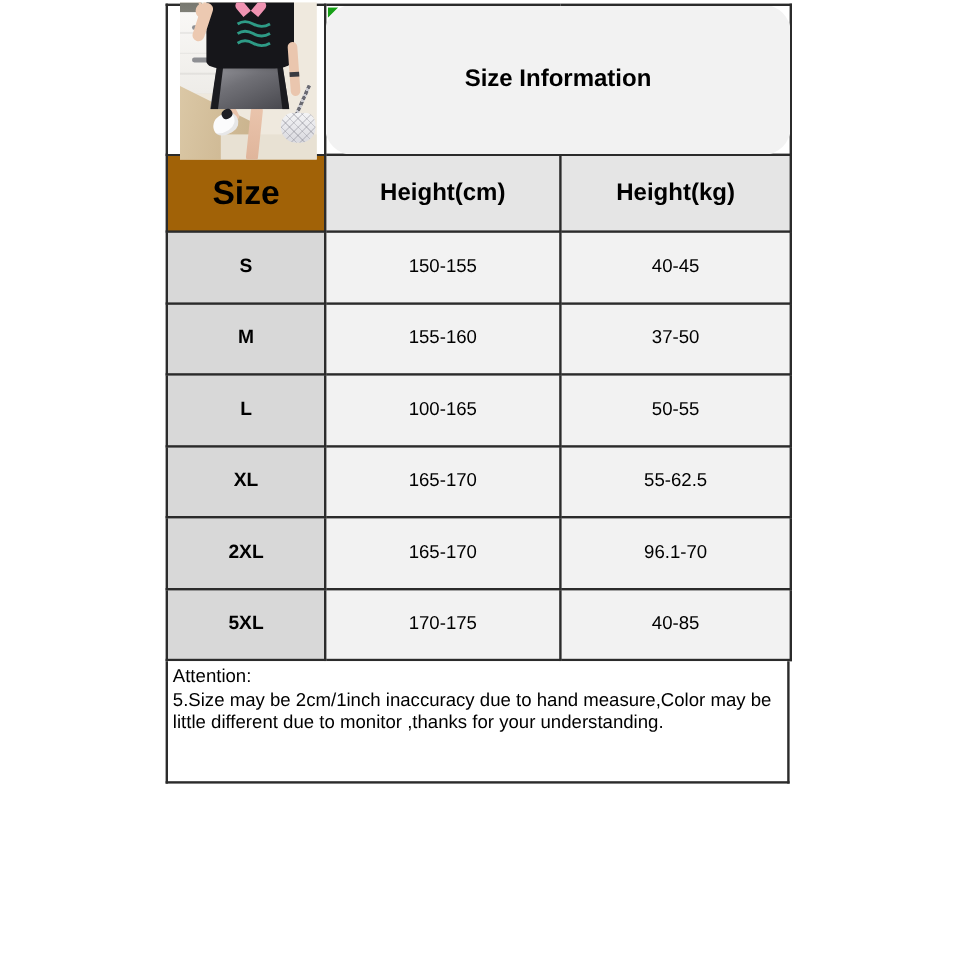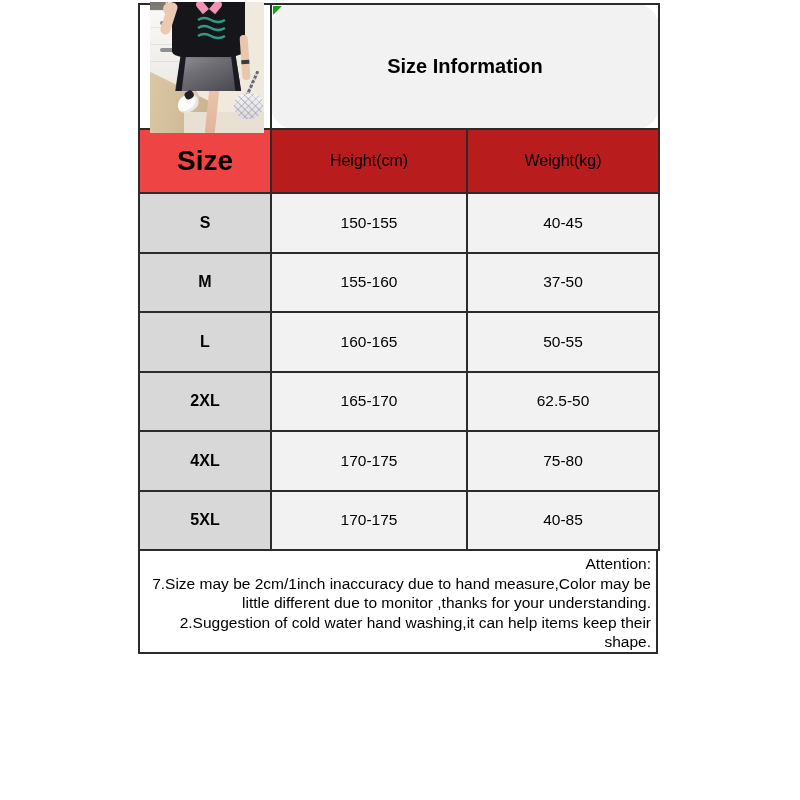--- a/index.html
+++ b/index.html
@@ -14,27 +14,27 @@
     border:2px solid #2b2b2b;text-align:center;vertical-align:middle;padding:0;
   }
   col.c-size{width:132px;} col.c-height{width:196px;} col.c-weight{width:192px;}
   tr.photo-row{height:125px;}
   tr.header-row{height:64px;}
   tr.data-row{height:59.5px;}
   .photo-cell{background:#ffffff;position:relative;}
   .title-cell{background:#f2f2f2;font-weight:bold;font-size:20px;position:relative;border-radius:23px;}
   .corner-marker{position:absolute;left:1px;top:1px;width:9px;height:9px;
     background:#18a018;clip-path:polygon(0 0,100% 0,0 100%);}
-  th.size-head{background:#ef4444;font-size:28px;font-weight:bold;}
-  th.col-head{background:#b91c1c;font-size:16px;font-weight:normal;}
+  th.size-head{background:#a16207;font-size:28px;font-weight:bold;}
+  th.col-head{background:#e5e5e5;font-size:20px;font-weight:bold;}
   td.size-col{background:#d8d8d8;font-weight:bold;font-size:16px;}
   td.val{background:#f2f2f2;font-size:15.5px;font-weight:normal;margin-left:16px;}
   .attention{
     border:2px solid #2b2b2b;border-top:none;background:#ffffff;
-    min-height:97px;padding:3px 5px 0 4px;font-size:15.5px;line-height:19.5px;text-align:right;
+    min-height:97px;padding:3px 5px 0 4px;font-size:15.5px;line-height:19.5px;
   }
   .attention p{margin:0;}
 
   
   .photo{position:absolute;left:10px;top:-3px;width:114px;height:131px;
     overflow:hidden;background:#efe9de;}
   .photo *{position:absolute;}
   .ph-cab-shadow{left:0;top:0;width:16%;height:30%;background:linear-gradient(#77776f,#9c9c94);}
   .ph-cabinet{left:0;top:6%;width:40%;height:52%;
     background:
@@ -134,53 +134,52 @@
           </div>
         </td>
         <td class="title-cell" colspan="2">
           <span class="corner-marker"></span>
           <span>Size Information</span>
         </td>
       </tr>
       <tr class="header-row">
         <th class="size-head">Size</th>
         <th class="col-head">Height(cm)</th>
-        <th class="col-head">Weight(kg)</th>
+        <th class="col-head">Height(kg)</th>
       </tr>
       <tr class="data-row">
         <td class="size-col">S</td>
         <td class="val">150-155</td>
         <td class="val">40-45</td>
       </tr>
       <tr class="data-row">
         <td class="size-col">M</td>
         <td class="val">155-160</td>
         <td class="val">37-50</td>
       </tr>
       <tr class="data-row">
         <td class="size-col">L</td>
-        <td class="val">160-165</td>
+        <td class="val">100-165</td>
         <td class="val">50-55</td>
+      </tr>
+      <tr class="data-row">
+        <td class="size-col">XL</td>
+        <td class="val">165-170</td>
+        <td class="val">55-62.5</td>
       </tr>
       <tr class="data-row">
         <td class="size-col">2XL</td>
         <td class="val">165-170</td>
-        <td class="val">62.5-50</td>
-      </tr>
-      <tr class="data-row">
-        <td class="size-col">4XL</td>
-        <td class="val">170-175</td>
-        <td class="val">75-80</td>
+        <td class="val">96.1-70</td>
       </tr>
       <tr class="data-row">
         <td class="size-col">5XL</td>
         <td class="val">170-175</td>
         <td class="val">40-85</td>
       </tr>
     </tbody>
   </table>
 
   <div class="attention">
     <p>Attention:</p>
-    <p>7.Size may be 2cm/1inch inaccuracy due to hand measure,Color may be little different due to monitor ,thanks for your understanding.</p>
-    <p>2.Suggestion of cold water hand washing,it can help items keep their shape.</p>
+    <p>5.Size may be 2cm/1inch inaccuracy due to hand measure,Color may be little different due to monitor ,thanks for your understanding.</p>
   </div>
 </div>
 
 </body></html>

